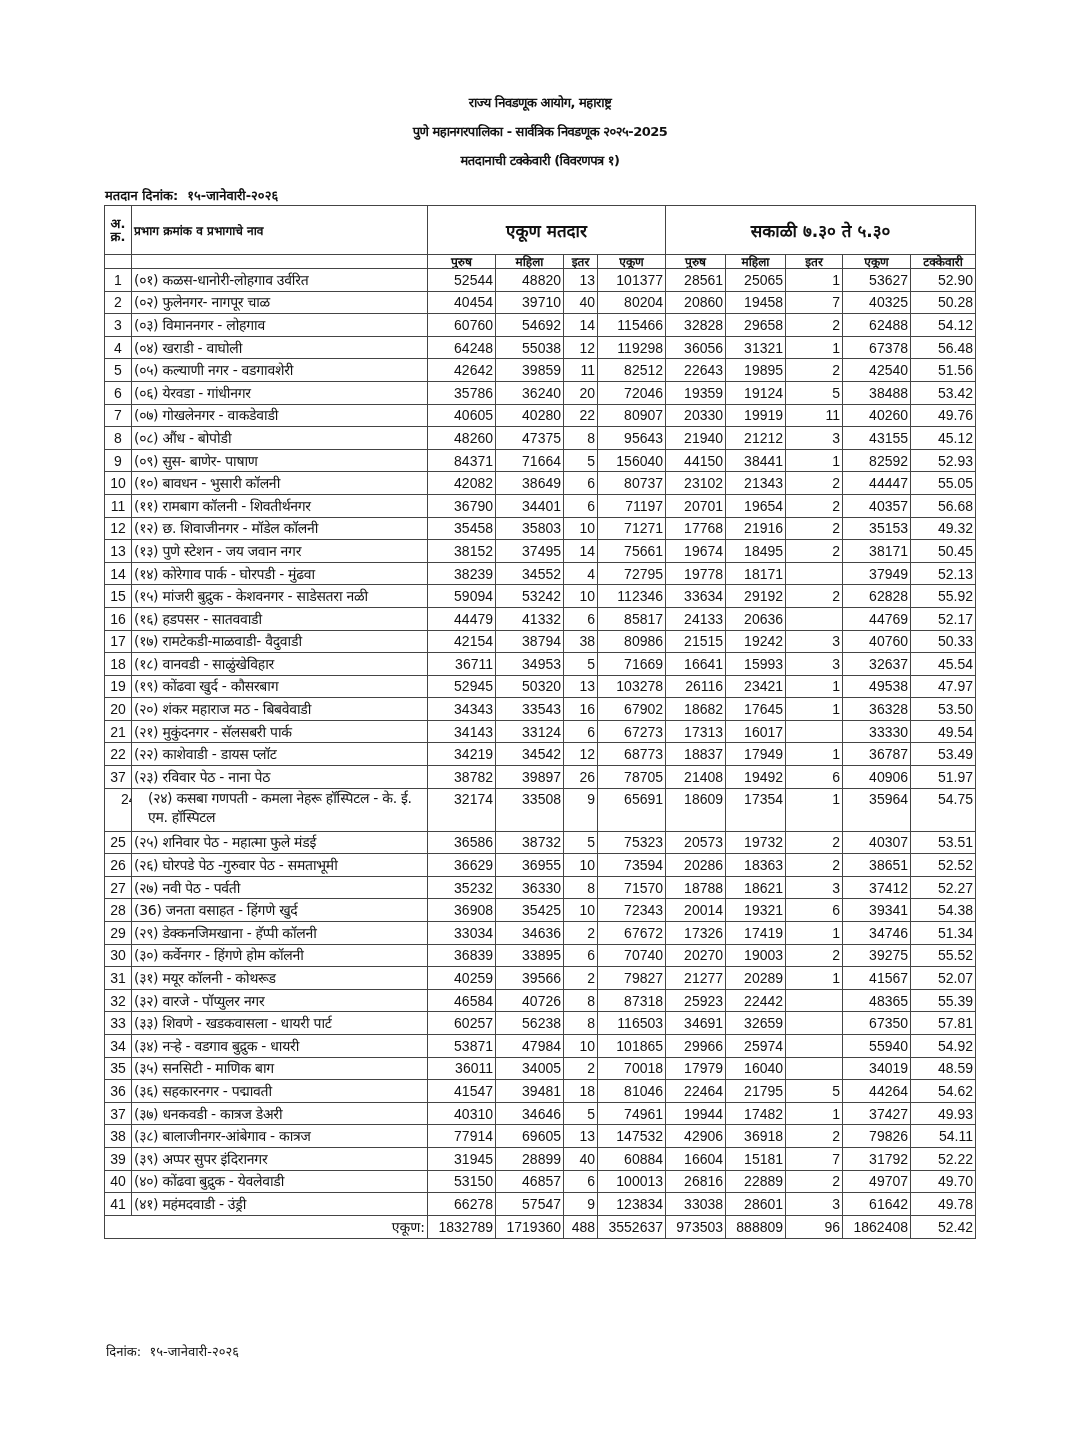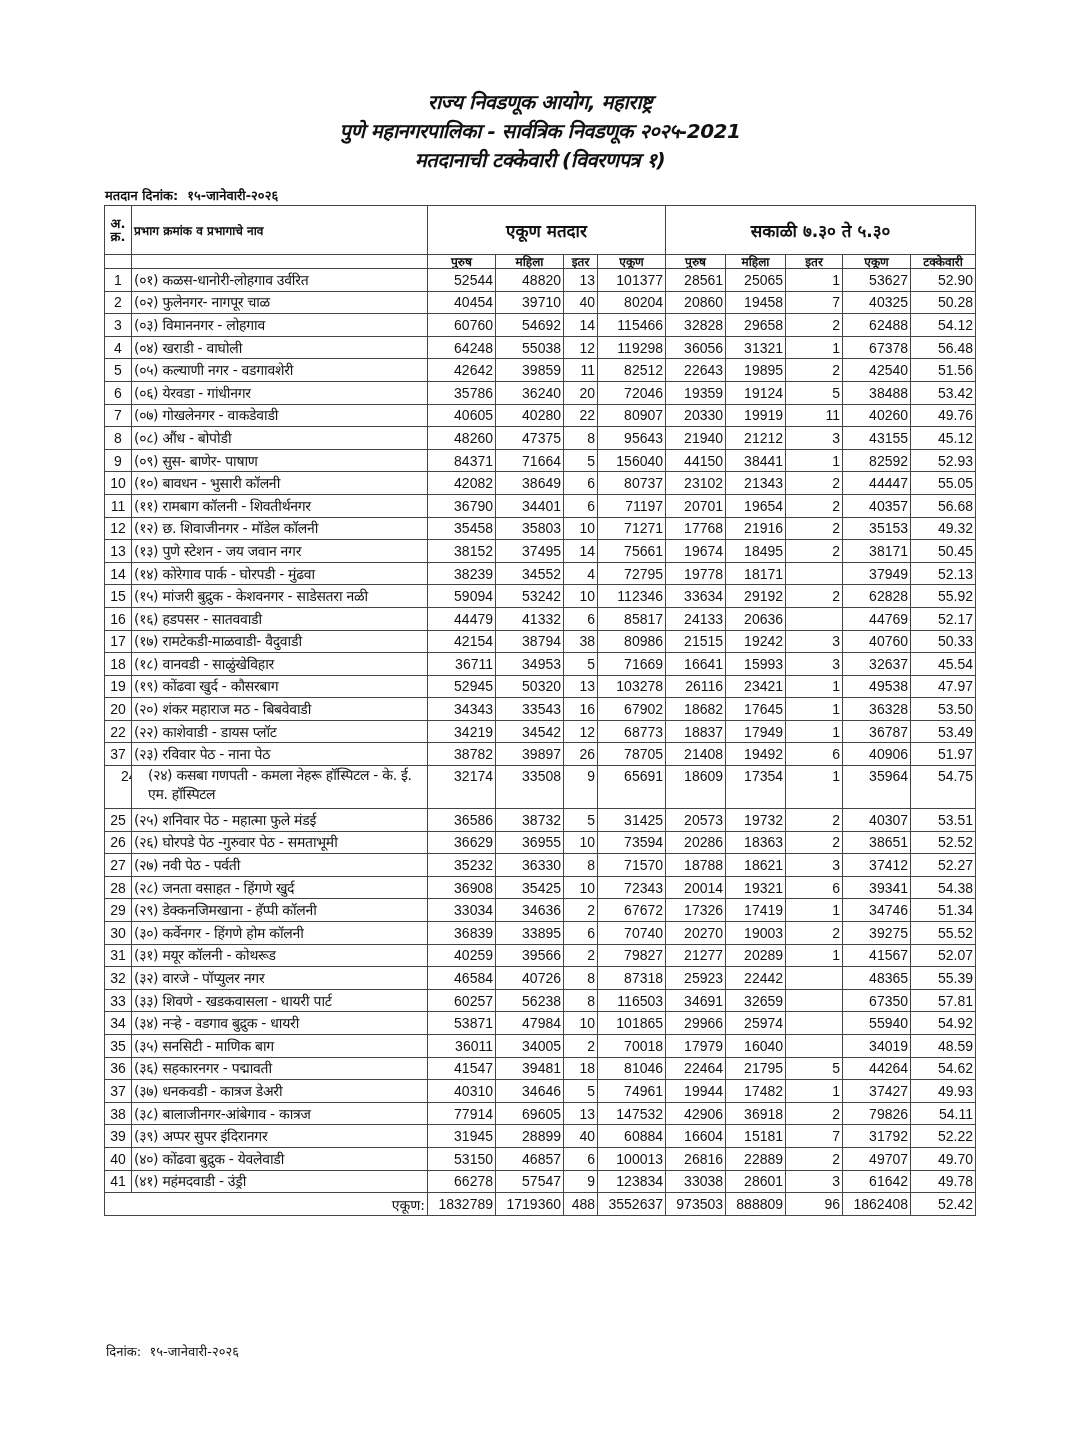--- a/index.html
+++ b/index.html
@@ -2,22 +2,22 @@
 <html><head>
   <meta charset="utf-8">
   <style>
     html, body { margin: 0; padding: 0; background: #ffffff; }
     body {
       width: 1080px; height: 1433px; position: relative; overflow: hidden;
       font-family: "Liberation Sans", "DejaVu Sans", sans-serif; color: #111;
     }
     .titles { position: absolute; top: 88px; left: 0; width: 1080px; text-align: center; }
     .titles div {
-      font-family: "DejaVu Sans", sans-serif; font-weight: bold; font-size: 20px;
-      line-height: 29px; letter-spacing: -0.5px; font-style: italic;
+      font-family: "DejaVu Sans", sans-serif; font-weight: bold; font-size: 13px;
+      line-height: 29px; letter-spacing: -0.5px;
     }
     .date-line {
       position: absolute; top: 186px; left: 105px;
       font-family: "DejaVu Sans", sans-serif; font-weight: bold; font-size: 13px;
     }
     table.t {
       position: absolute; top: 205px; left: 104px;
       border-collapse: collapse; table-layout: fixed; width: 871px;
       font-size: 14px;
     }
@@ -39,21 +39,21 @@
     .footer-date {
       position: absolute; top: 1294px; left: 106px;
       font-family: "DejaVu Sans", sans-serif; font-size: 13px; margin-top: 48px;
     }
   </style>
 </head>
 <body>
 
 <div class="titles">
   <div>राज्य निवडणूक आयोग, महाराष्ट्र</div>
-  <div>पुणे महानगरपालिका - सार्वत्रिक निवडणूक २०२५-2021</div>
+  <div>पुणे महानगरपालिका - सार्वत्रिक निवडणूक २०२५-2025</div>
   <div>मतदानाची टक्केवारी (विवरणपत्र १)</div>
 </div>
 
 <div class="date-line">
   <span>मतदान दिनांक:</span>&nbsp;
   <span>१५-जानेवारी-२०२६</span>
 </div>
 
 <table class="t">
   <colgroup>
@@ -345,20 +345,33 @@
         <td class="num">33543</td>
         <td class="num">16</td>
         <td class="num">67902</td>
         <td class="num">18682</td>
         <td class="num">17645</td>
         <td class="num">1</td>
         <td class="num">36328</td>
         <td class="num">53.50</td>
       </tr>
       <tr class="row">
+        <td class="sr">21</td>
+        <td class="name">(२१) मुकुंदनगर - सॅलसबरी पार्क</td>
+        <td class="num">34143</td>
+        <td class="num">33124</td>
+        <td class="num">6</td>
+        <td class="num">67273</td>
+        <td class="num">17313</td>
+        <td class="num">16017</td>
+        <td class="num"></td>
+        <td class="num">33330</td>
+        <td class="num">49.54</td>
+      </tr>
+      <tr class="row">
         <td class="sr">22</td>
         <td class="name">(२२) काशेवाडी - डायस प्लॉट</td>
         <td class="num">34219</td>
         <td class="num">34542</td>
         <td class="num">12</td>
         <td class="num">68773</td>
         <td class="num">18837</td>
         <td class="num">17949</td>
         <td class="num">1</td>
         <td class="num">36787</td>
@@ -389,21 +402,21 @@
         <td class="num">1</td>
         <td class="num">35964</td>
         <td class="num">54.75</td>
       </tr>
       <tr class="row">
         <td class="sr">25</td>
         <td class="name">(२५) शनिवार पेठ - महात्मा फुले मंडई</td>
         <td class="num">36586</td>
         <td class="num">38732</td>
         <td class="num">5</td>
-        <td class="num">31425</td>
+        <td class="num">75323</td>
         <td class="num">20573</td>
         <td class="num">19732</td>
         <td class="num">2</td>
         <td class="num">40307</td>
         <td class="num">53.51</td>
       </tr>
       <tr class="row">
         <td class="sr">26</td>
         <td class="name">(२६) घोरपडे पेठ -गुरुवार पेठ - समताभूमी</td>
         <td class="num">36629</td>
@@ -424,21 +437,21 @@
         <td class="num">8</td>
         <td class="num">71570</td>
         <td class="num">18788</td>
         <td class="num">18621</td>
         <td class="num">3</td>
         <td class="num">37412</td>
         <td class="num">52.27</td>
       </tr>
       <tr class="row">
         <td class="sr">28</td>
-        <td class="name">(२८) जनता वसाहत - हिंगणे खुर्द</td>
+        <td class="name">(36) जनता वसाहत - हिंगणे खुर्द</td>
         <td class="num">36908</td>
         <td class="num">35425</td>
         <td class="num">10</td>
         <td class="num">72343</td>
         <td class="num">20014</td>
         <td class="num">19321</td>
         <td class="num">6</td>
         <td class="num">39341</td>
         <td class="num">54.38</td>
       </tr>

